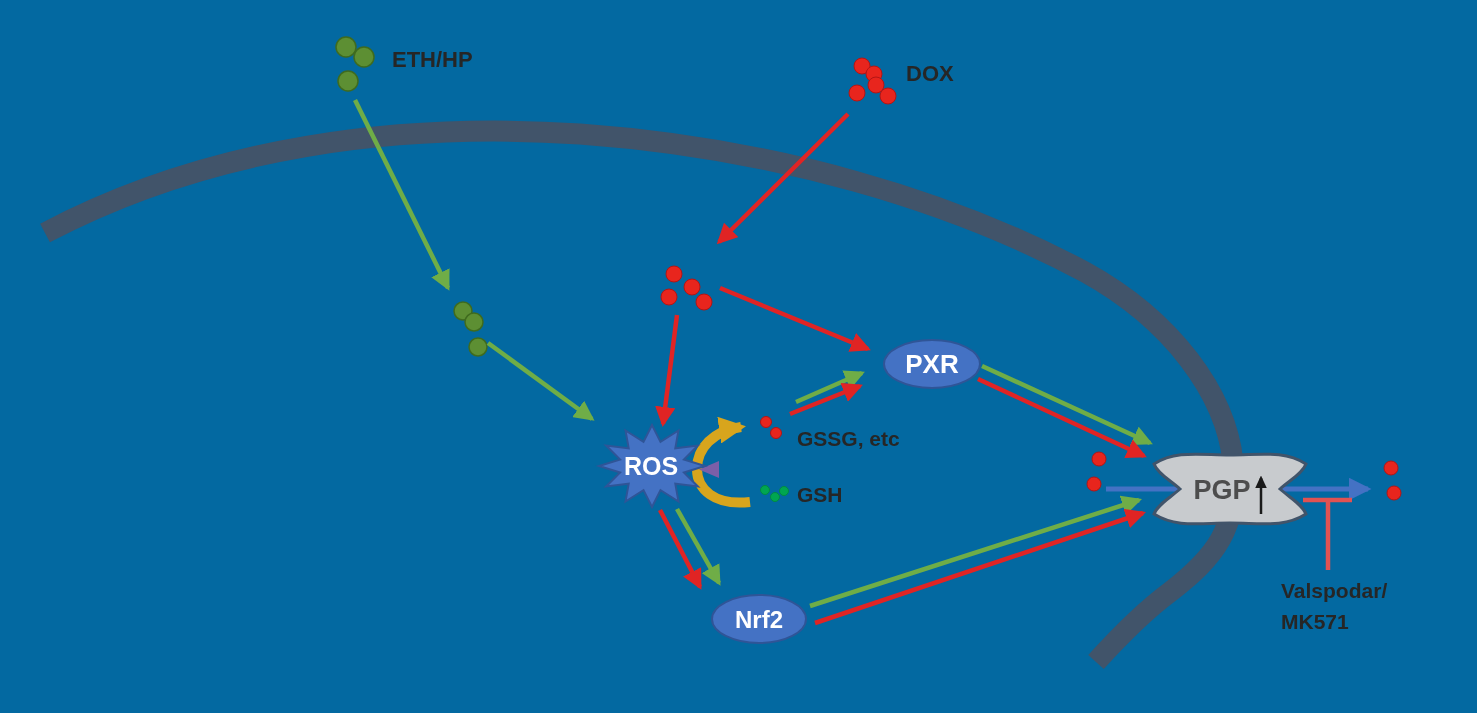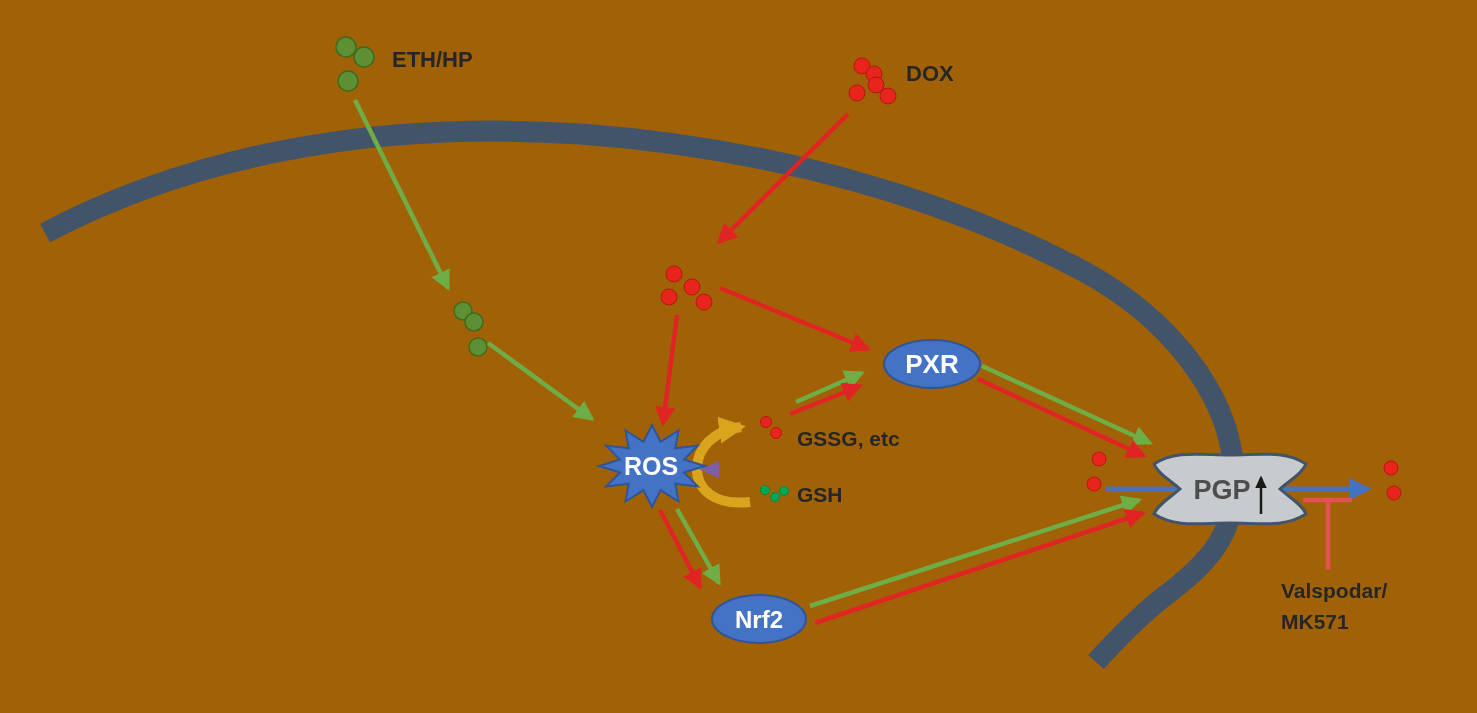--- a/index.html
+++ b/index.html
@@ -15,21 +15,21 @@
     --pgp-edge:#41546a;
     --pgp-text:#4d4d4d;
     --dot-red:#e8251d;
     --dot-dark-green:#5d8f33;
     --dot-bright-green:#00a651;
     --junction-purple:#7b5fa8;
     --label-text:#262626;
     --node-text:#ffffff;
   }
   html,body{margin:0;padding:0;background:#ffffff;}
-  .stage{width:1477px;height:713px;background:#a16207;position:relative;overflow:hidden;}
+  .stage{width:1477px;height:713px;background:#0369a1;position:relative;overflow:hidden;}
   svg{display:block;}
   .membrane{stroke:var(--membrane);stroke-width:21;fill:none;stroke-linecap:butt;}
   .arrow-red{stroke:var(--arrow-red);stroke-width:4.5;fill:none;}
   .arrow-green{stroke:var(--arrow-green);stroke-width:4.5;fill:none;}
   .arrow-blue{stroke:var(--arrow-blue);stroke-width:5;fill:none;}
   .arrow-gold{stroke:var(--arrow-gold);stroke-width:10;fill:none;}
   .arrow-black{stroke:#1a1a1a;stroke-width:2.5;fill:none;}
   .inhib{stroke:var(--inhibitor-red);stroke-width:4.5;fill:none;stroke-linecap:butt;}
   .mk-red{fill:var(--arrow-red);}
   .mk-green{fill:var(--arrow-green);}

